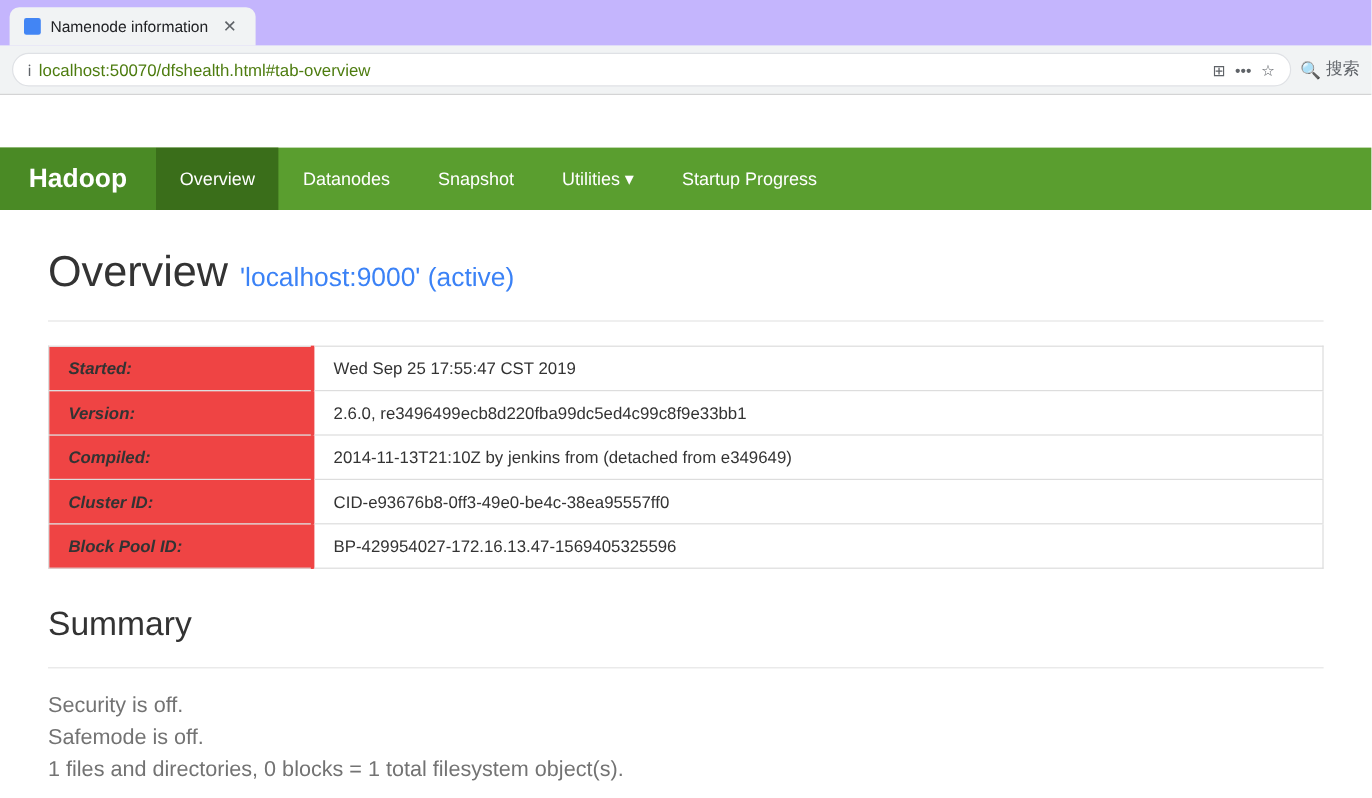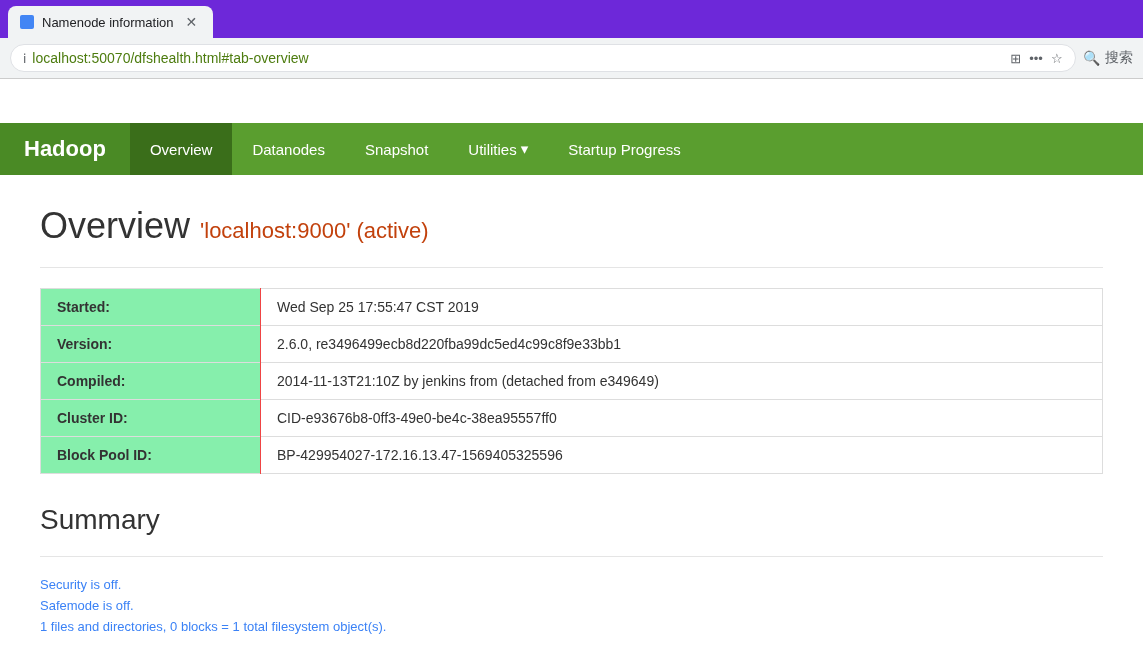--- a/index.html
+++ b/index.html
@@ -19,21 +19,21 @@
     
     .browser-chrome {
       background: #f1f3f4;
       border-bottom: 1px solid #ccc;
     }
 
     .tab-bar {
       display: flex;
       align-items: center;
       padding: 6px 8px 0 8px;
-      background: #6d28d9;
+      background: #c4b5fd;
     }
 
     .tab-active {
       background: #f1f3f4;
       border-radius: 8px 8px 0 0;
       padding: 6px 12px;
       display: flex;
       align-items: center;
       gap: 8px;
       font-size: 13px;
@@ -158,21 +158,21 @@
     .page-title {
       font-size: 36px;
       font-weight: 300;
       color: #333;
       margin-bottom: 20px;
     }
 
     .page-title-sub {
       font-size: 22px;
       font-weight: normal;
-      color: #c2410c;
+      color: #3b82f6;
     }
 
     .info-table {
       width: 100%;
       border-collapse: collapse;
       border: 1px solid #ddd;
       margin-bottom: 30px;
     }
 
     .info-table tr {
@@ -185,36 +185,37 @@
 
     .info-table td {
       padding: 10px 16px;
       font-size: 14px;
       color: #333;
       vertical-align: middle;
     }
 
     .info-table td:first-child {
       font-weight: bold;
-      background: #86efac;
+      background: #ef4444;
       width: 220px;
-      border-right: 1px solid #ef4444;
+      border-right: 3px solid #ef4444;
+      font-style: italic;
     }
 
     .section-title {
       font-size: 28px;
       font-weight: 300;
       color: #333;
       margin-bottom: 16px;
       margin-top: 10px;
     }
 
     .summary-text {
-      font-size: 13px;
-      color: #3b82f6;
+      font-size: 18px;
+      color: #737373;
       margin-bottom: 6px;
     }
 
     .divider {
       border: none;
       border-top: 1px solid #e5e5e5;
       margin: 20px 0;
     }
   </style>
 </head>

